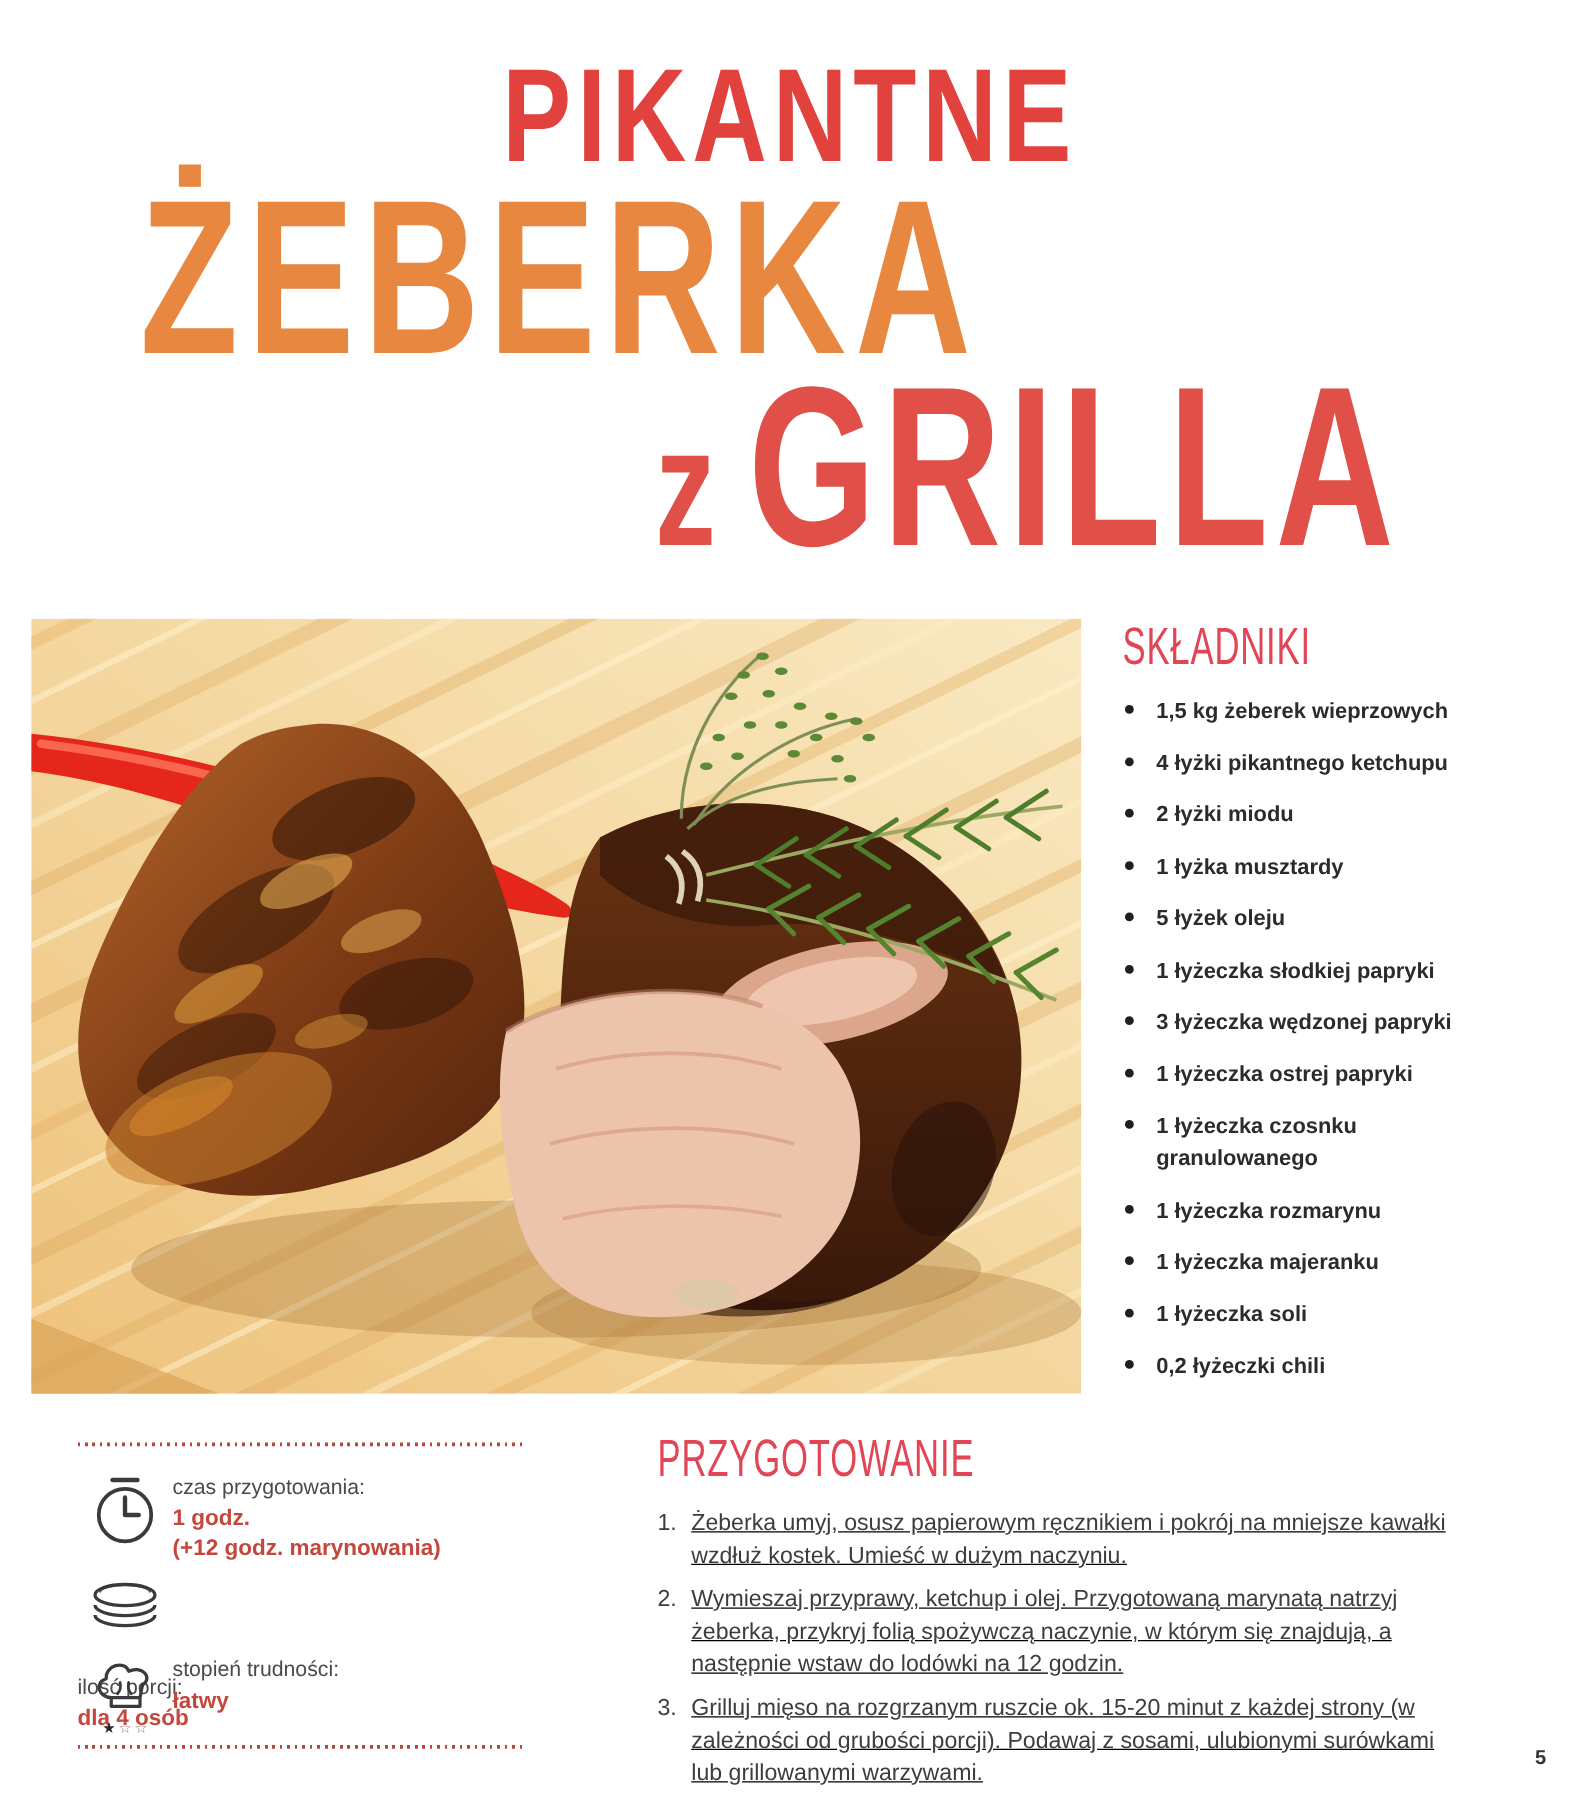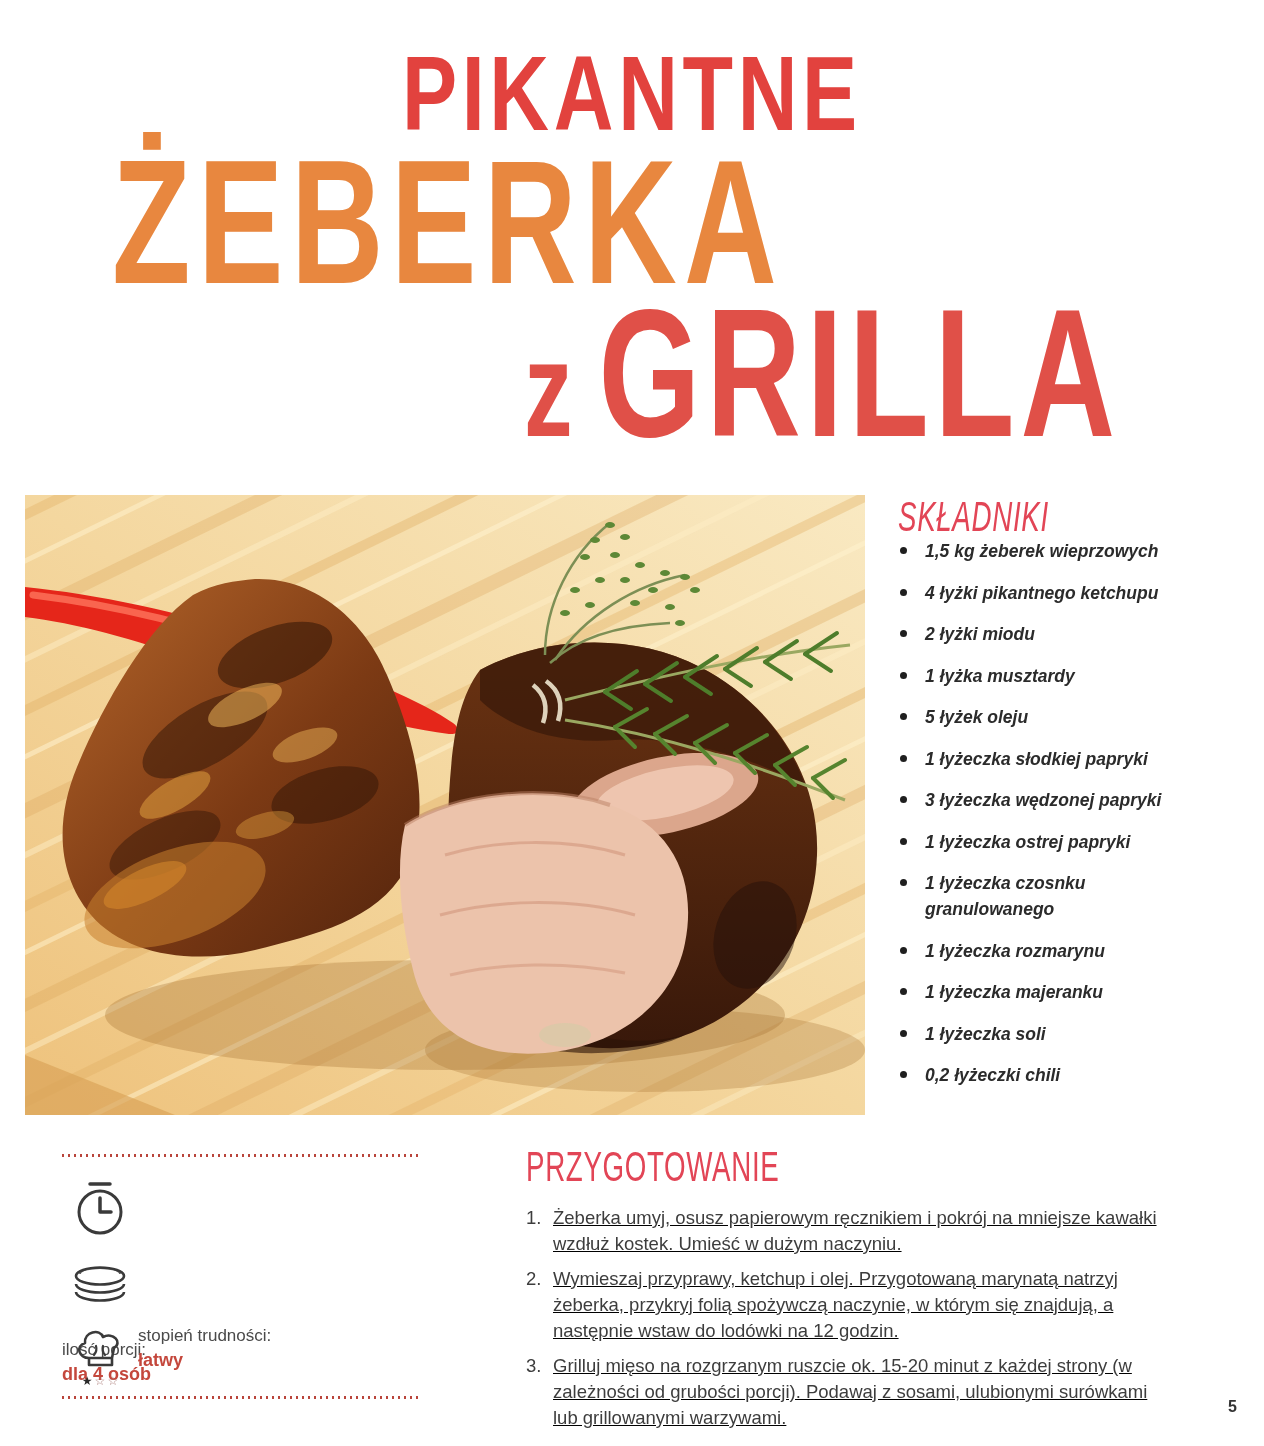--- a/index.html
+++ b/index.html
@@ -39,28 +39,28 @@
   }
 
   
   .photo {
     position:absolute; left:25px; top:495px; width:840px; height:620px;
   }
   .photo svg { display:block; width:100%; height:100%; }
 
   
   .ingredients {
-    position:absolute; left:898px; top:496px; width:352px;font-style:italic;
+    position:absolute; left:898px; top:496px; width:352px;
   }
   .heading-condensed {
     display:inline-block; font-size:42px; font-weight:400; color:#e24556;
     line-height:1; transform:scaleX(0.66); transform-origin:left top;
     letter-spacing:1px; white-space:nowrap;
   }
-  .ingredients ul { list-style:none; }
+  .ingredients ul { list-style:none; margin-top:17px; }
   .ingredients li {
     position:relative; padding-left:27px; max-width:272px;
     font-size:17.5px; font-weight:700; color:#2b2b2b; line-height:26px;
     margin-bottom:15.5px;
   }
   .ingredients li .bullet {
     position:absolute; left:2px; top:9px; width:7px; height:7px;
     border-radius:50%; background:#1f1f1f;
   }
 
@@ -286,20 +286,25 @@
     <div class="dotline"></div>
 
     <div class="info-row row-time">
       <div class="icon-cell">
         <svg width="56" height="62" viewBox="0 0 56 62">
           <line x1="18" y1="6" x2="38" y2="6" stroke="#3a3a3a" stroke-width="3.5" stroke-linecap="round"></line>
           <circle cx="28" cy="34" r="21" fill="none" stroke="#3a3a3a" stroke-width="3"></circle>
           <polyline points="28,20 28,34 39,34" fill="none" stroke="#3a3a3a" stroke-width="3.5" stroke-linecap="round" stroke-linejoin="round"></polyline>
         </svg>
       </div>
+      <div>
+        <div class="info-label">czas przygotowania:</div>
+        <div class="info-value">1 godz.</div>
+        <div class="info-value">(+12 godz. marynowania)</div>
+      </div>
     </div>
 
     <div class="info-row row-srv">
       <div class="icon-cell">
         <svg width="58" height="48" viewBox="0 0 58 48">
           <ellipse cx="29" cy="14" rx="24" ry="8.5" fill="none" stroke="#3a3a3a" stroke-width="2.6"></ellipse>
           <path d="M5 22 a24 8.5 0 0 0 48 0" fill="none" stroke="#3a3a3a" stroke-width="2.6"></path>
           <path d="M5 30 a24 8.5 0 0 0 48 0" fill="none" stroke="#3a3a3a" stroke-width="2.6"></path>
           <path d="M9 12 a20 6 0 0 1 40 0" fill="none" stroke="#3a3a3a" stroke-width="1.8" opacity="0.8"></path>
         </svg>

